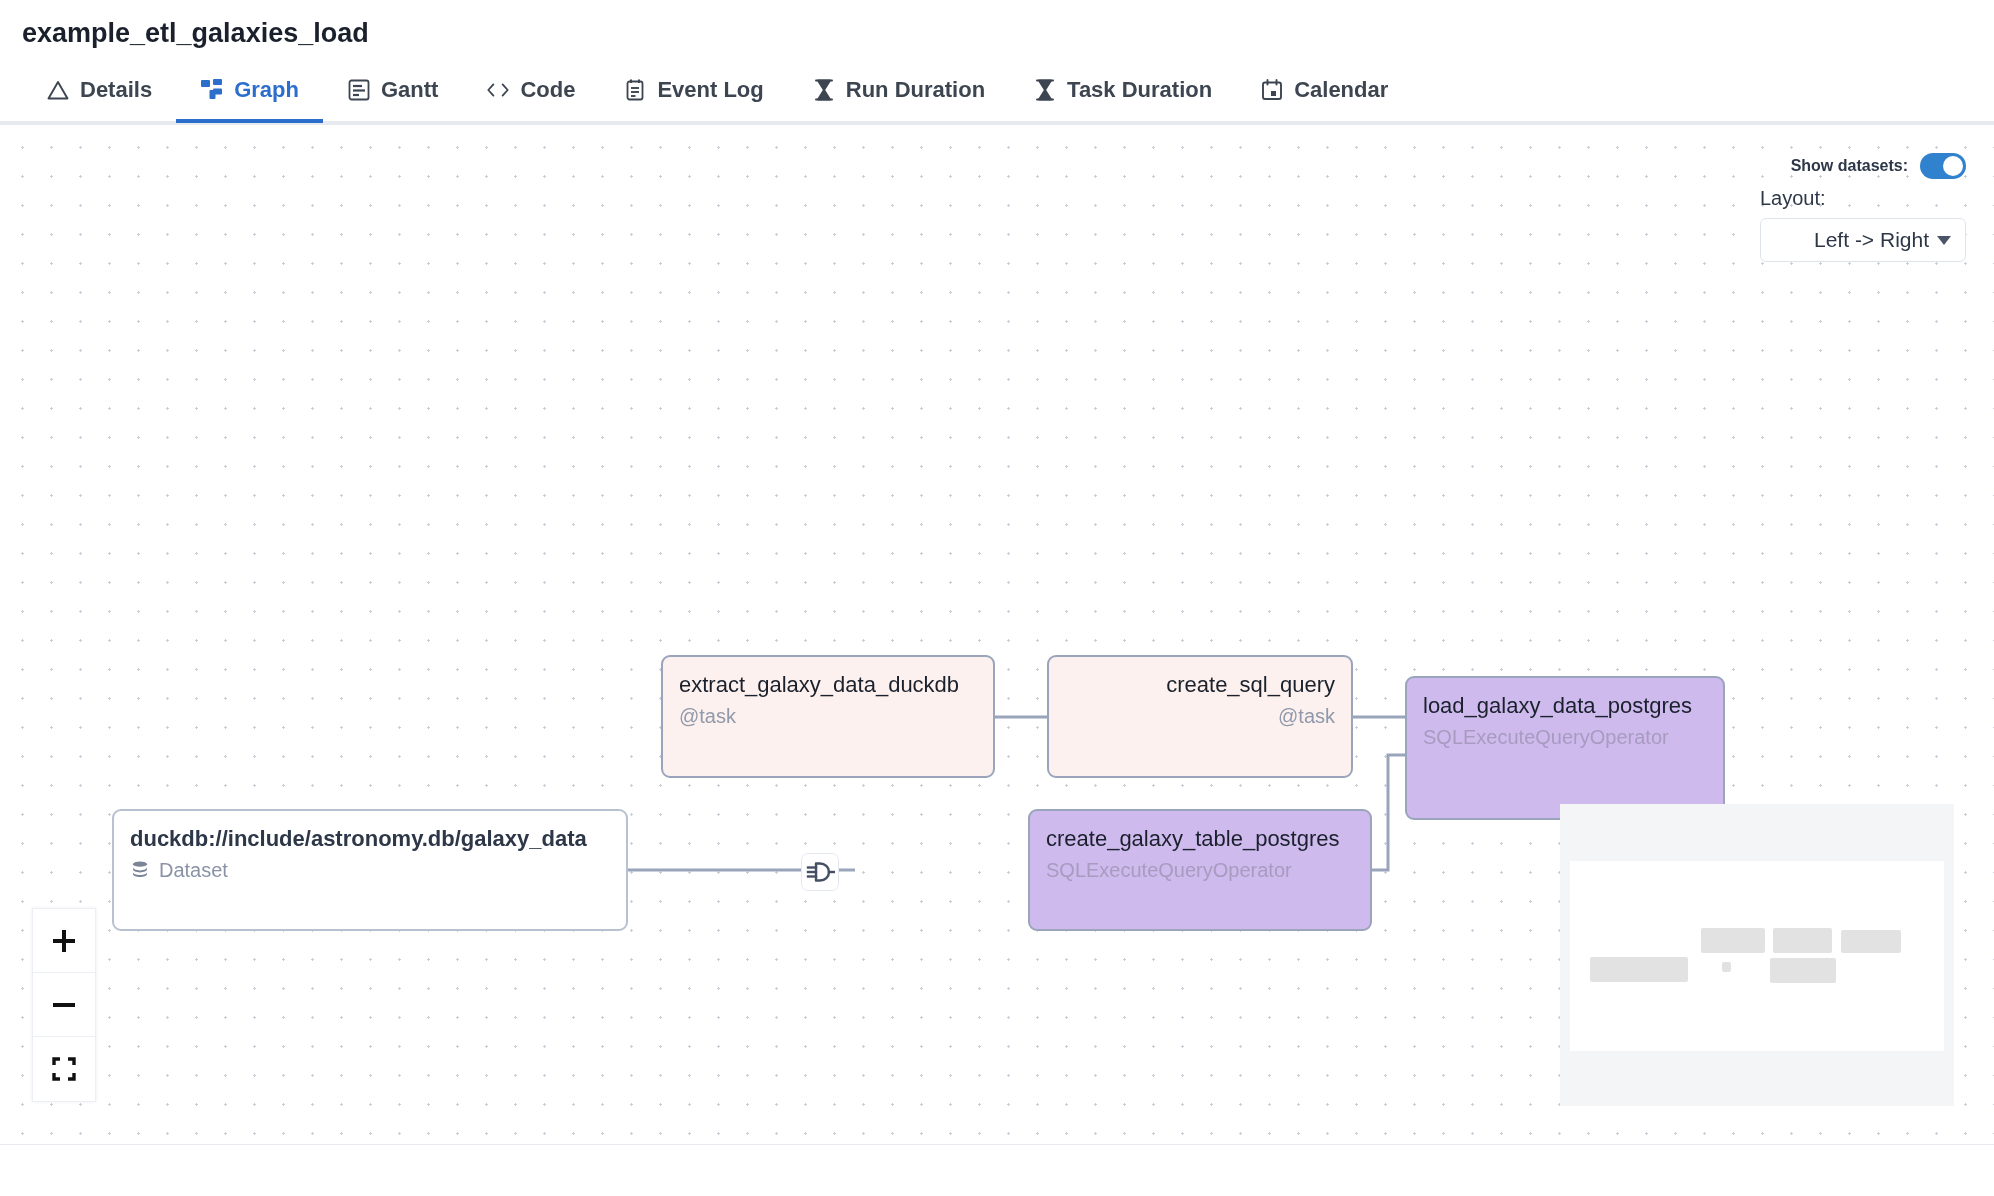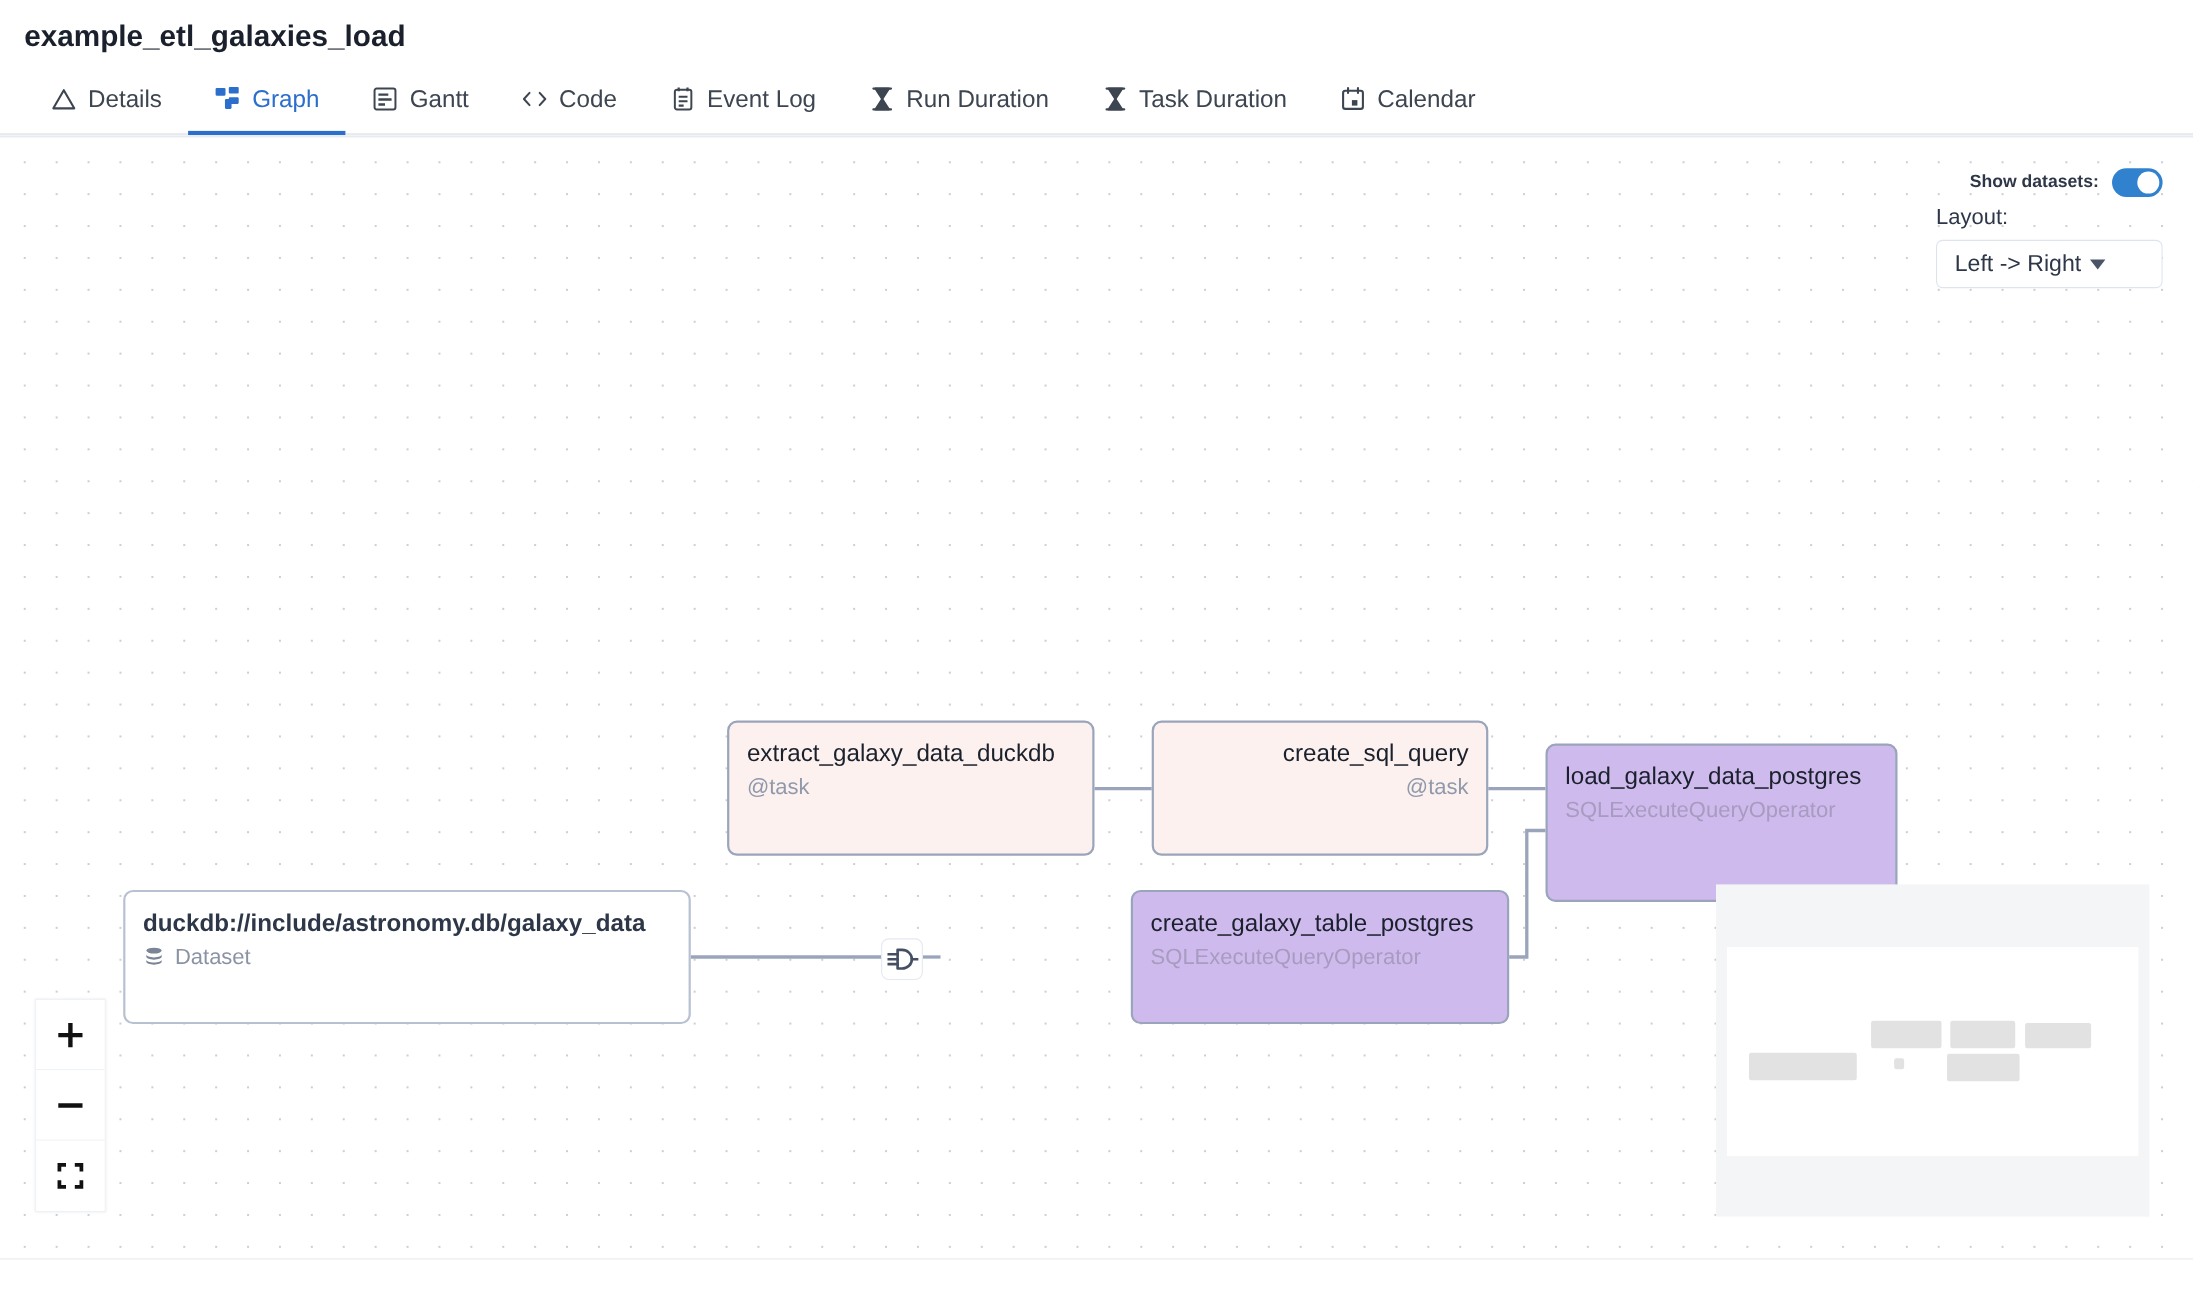--- a/index.html
+++ b/index.html
@@ -38,21 +38,21 @@
     background: #ffffff;
     padding-left: 22px;
     height: 62px;
   }
   .tab {
     display: flex;
     align-items: center;
     gap: 10px;
     padding: 0 24px;
     font-size: 22px;
-    font-weight: normal;
+    font-weight: bold;
     color: #3d4551;
     cursor: pointer;
     border-bottom: 4px solid transparent;
     margin-bottom: -2px;
     white-space: nowrap;
     justify-content: flex-end;
   }
   .tab.active {
     color: #2c6ecb;
     border-bottom-color: #2c6ecb;
@@ -127,21 +127,21 @@
   }
   .select {
     margin-top: 8px;
     width: 206px;
     height: 44px;
     border: 1px solid #dfe4ec;
     border-radius: 6px;
     background: #ffffff;
     display: flex;
     align-items: center;
-    justify-content: flex-start;
+    justify-content: flex-end;
     padding: 0 14px 0 16px;
     font-size: 21px;
     color: #2d3748;
     cursor: pointer;
   }
   .chev {
     width: 0; height: 0;
     border-left: 7px solid transparent;
     border-right: 7px solid transparent;
     border-top: 9px solid #4a5568;

